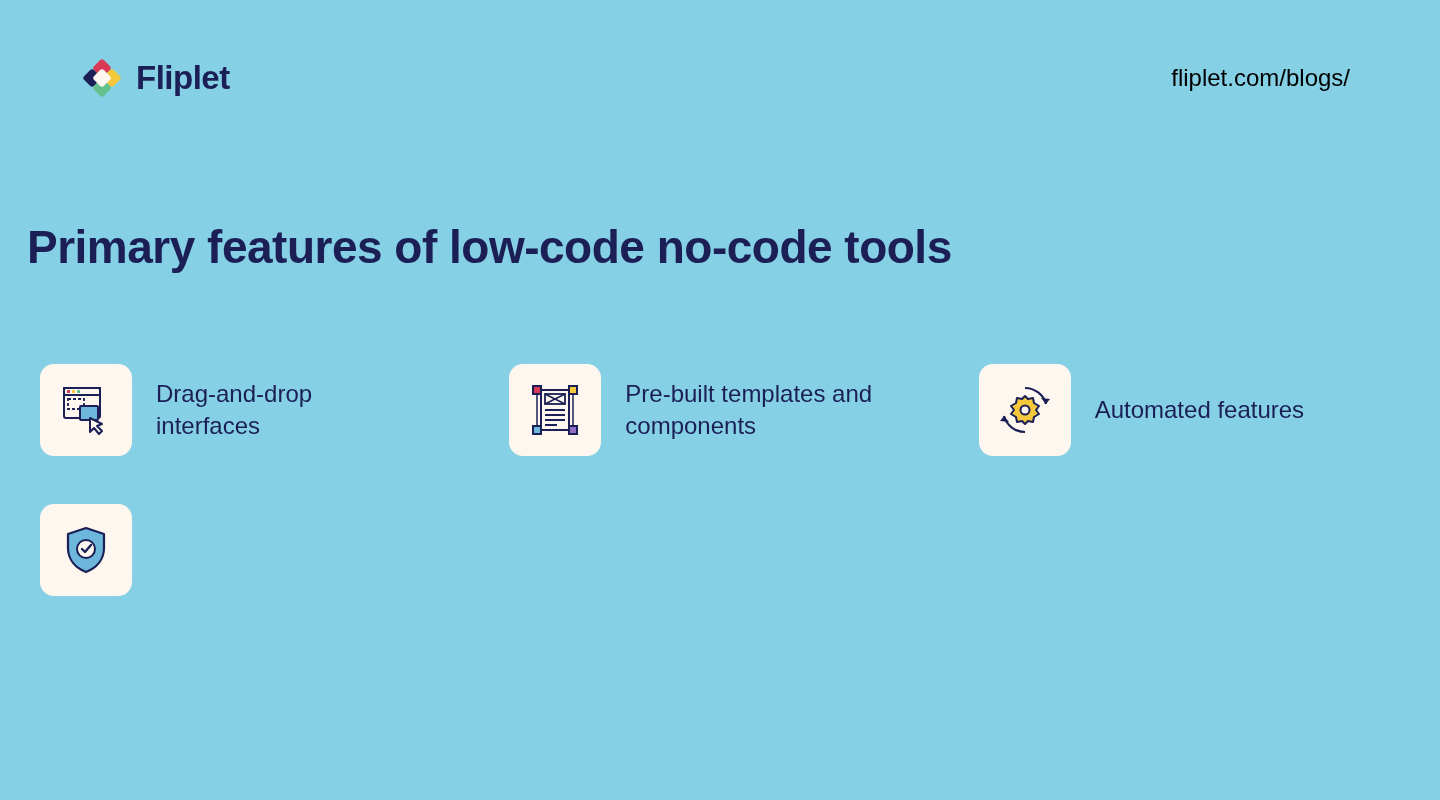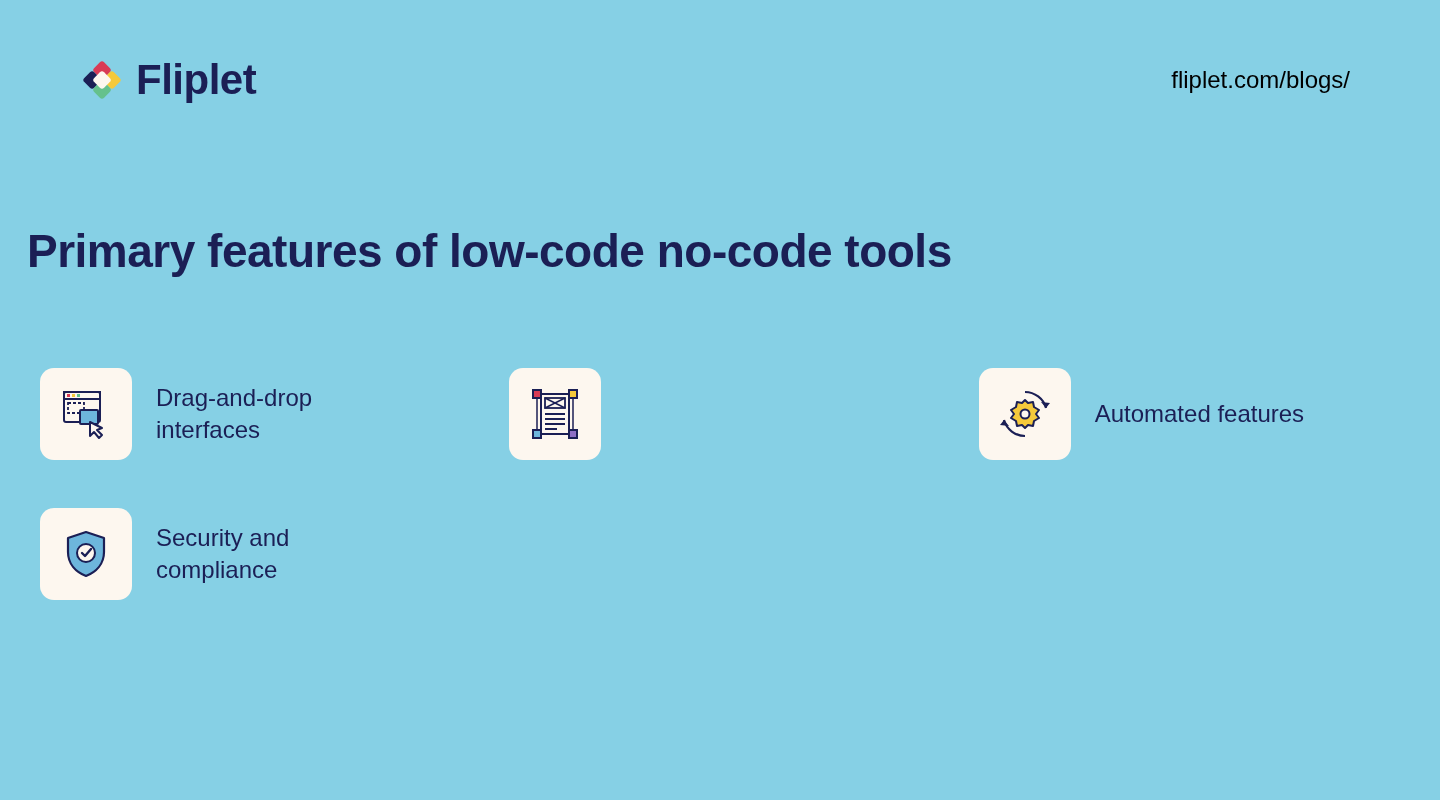--- a/index.html
+++ b/index.html
@@ -16,21 +16,21 @@
     align-items: center;
     padding: 56px 90px 0 80px;
   }
   .logo-wrap {
     display: flex;
     align-items: center;
     gap: 12px;
   }
   .logo-mark svg { display: block; }
   .logo-text {
-    font-size: 42px;
+    font-size: 33px;
     font-weight: 800;
     letter-spacing: -0.5px;
     color: #1b1f55;
   }
   .url {
     font-size: 24px;
     font-weight: 500;
     color: #000000;
   }
   .title {
@@ -127,20 +127,21 @@
         <rect x="6" y="4" width="8" height="8" fill="#d93b56" stroke="#1b1f55" stroke-width="2"></rect>
         <rect x="42" y="4" width="8" height="8" fill="#f5c93b" stroke="#1b1f55" stroke-width="2"></rect>
         <rect x="6" y="44" width="8" height="8" fill="#6db6dc" stroke="#1b1f55" stroke-width="2"></rect>
         <rect x="42" y="44" width="8" height="8" fill="#8e6fc5" stroke="#1b1f55" stroke-width="2"></rect>
         <line x1="14" y1="8" x2="42" y2="8" stroke="#1b1f55" stroke-width="1.5"></line>
         <line x1="14" y1="48" x2="42" y2="48" stroke="#1b1f55" stroke-width="1.5"></line>
         <line x1="10" y1="12" x2="10" y2="44" stroke="#1b1f55" stroke-width="1.5"></line>
         <line x1="46" y1="12" x2="46" y2="44" stroke="#1b1f55" stroke-width="1.5"></line>
       </svg>
     </div>
+    <div class="feature-label">Pre-built templates and components</div>
   </div>
 
   <div class="feature">
     <div class="icon-box">
       <svg width="56" height="56" viewBox="0 0 56 56">
         <path d="M 28 6 A 22 22 0 0 1 49 22" fill="none" stroke="#1b1f55" stroke-width="2.2"></path>
         <polygon points="49,22 44,16 53,17" fill="#1b1f55"></polygon>
         <path d="M 28 50 A 22 22 0 0 1 7 34" fill="none" stroke="#1b1f55" stroke-width="2.2"></path>
         <polygon points="7,34 12,40 3,39" fill="#1b1f55"></polygon>
         <g transform="translate(28 28)">
@@ -155,16 +156,15 @@
 
 
   <div class="feature">
     <div class="icon-box">
       <svg width="56" height="56" viewBox="0 0 56 56">
         <path d="M28 6 L46 12 V26 C46 38 38 46 28 50 C18 46 10 38 10 26 V12 Z" fill="#6db6dc" stroke="#1b1f55" stroke-width="2.2" stroke-linejoin="round"></path>
         <circle cx="28" cy="27" r="9" fill="#fdf7ef" stroke="#1b1f55" stroke-width="2"></circle>
         <path d="M24 27 L27 30 L33 23" fill="none" stroke="#1b1f55" stroke-width="2.4" stroke-linecap="round" stroke-linejoin="round"></path>
       </svg>
     </div>
-    <div class="feature-label">Security and compliance</div>
   </div>
 
 </div>
 
 </body></html>

